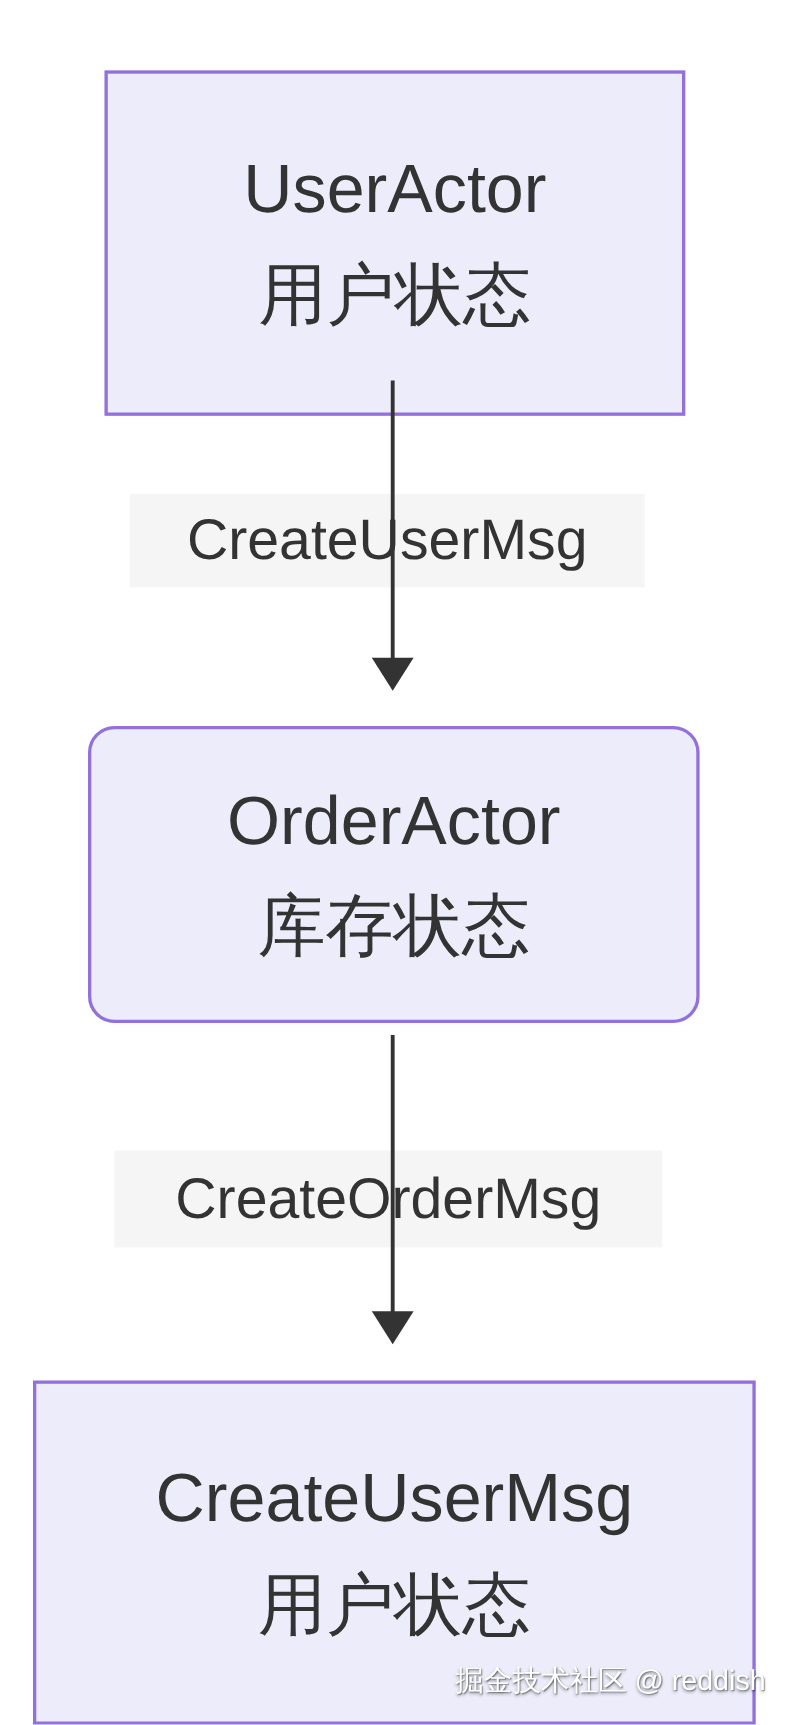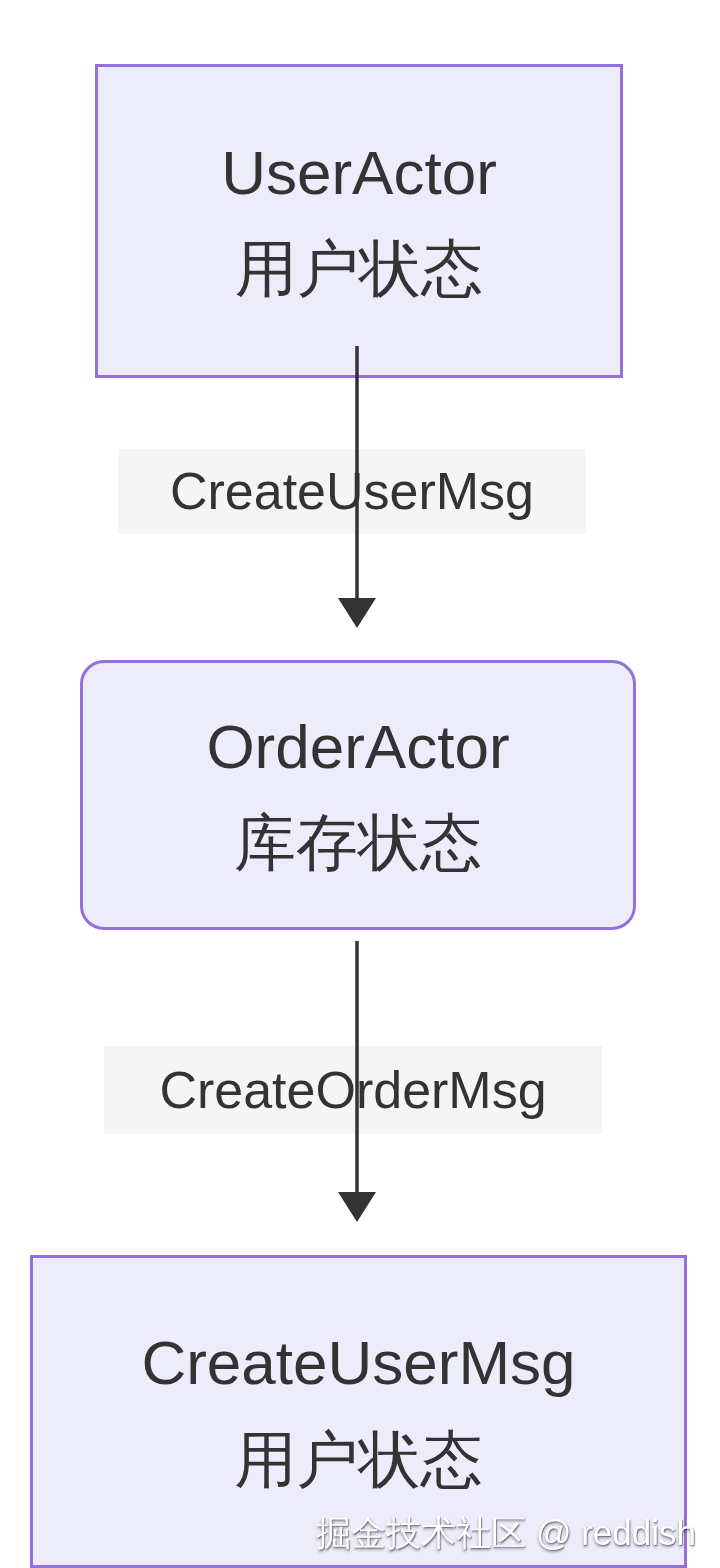--- a/index.html
+++ b/index.html
@@ -48,21 +48,21 @@
   .edge-label-2{left:104px;top:1046px;width:498px;height:88px;}
   .edges-overlay{
     position:absolute;left:0;top:0;width:720px;height:1568px;
     pointer-events:none;
   }
   .edges-overlay line{stroke:var(--edge-line);stroke-width:3.5px;}
   .edges-overlay polygon{fill:var(--edge-line);}
   .watermark{
     position:absolute;
     top:1512px;right:24px;
-    font-size:35px;line-height:1.2;
+    font-size:26px;line-height:1.2;
     color:var(--watermark-text);
     text-shadow:0 2px 3px rgba(0,0,0,0.40), 1px 1px 1px rgba(0,0,0,0.35);
     white-space:nowrap;
   }
 </style>
 </head>
 <body>
 
 <div class="canvas">
 

